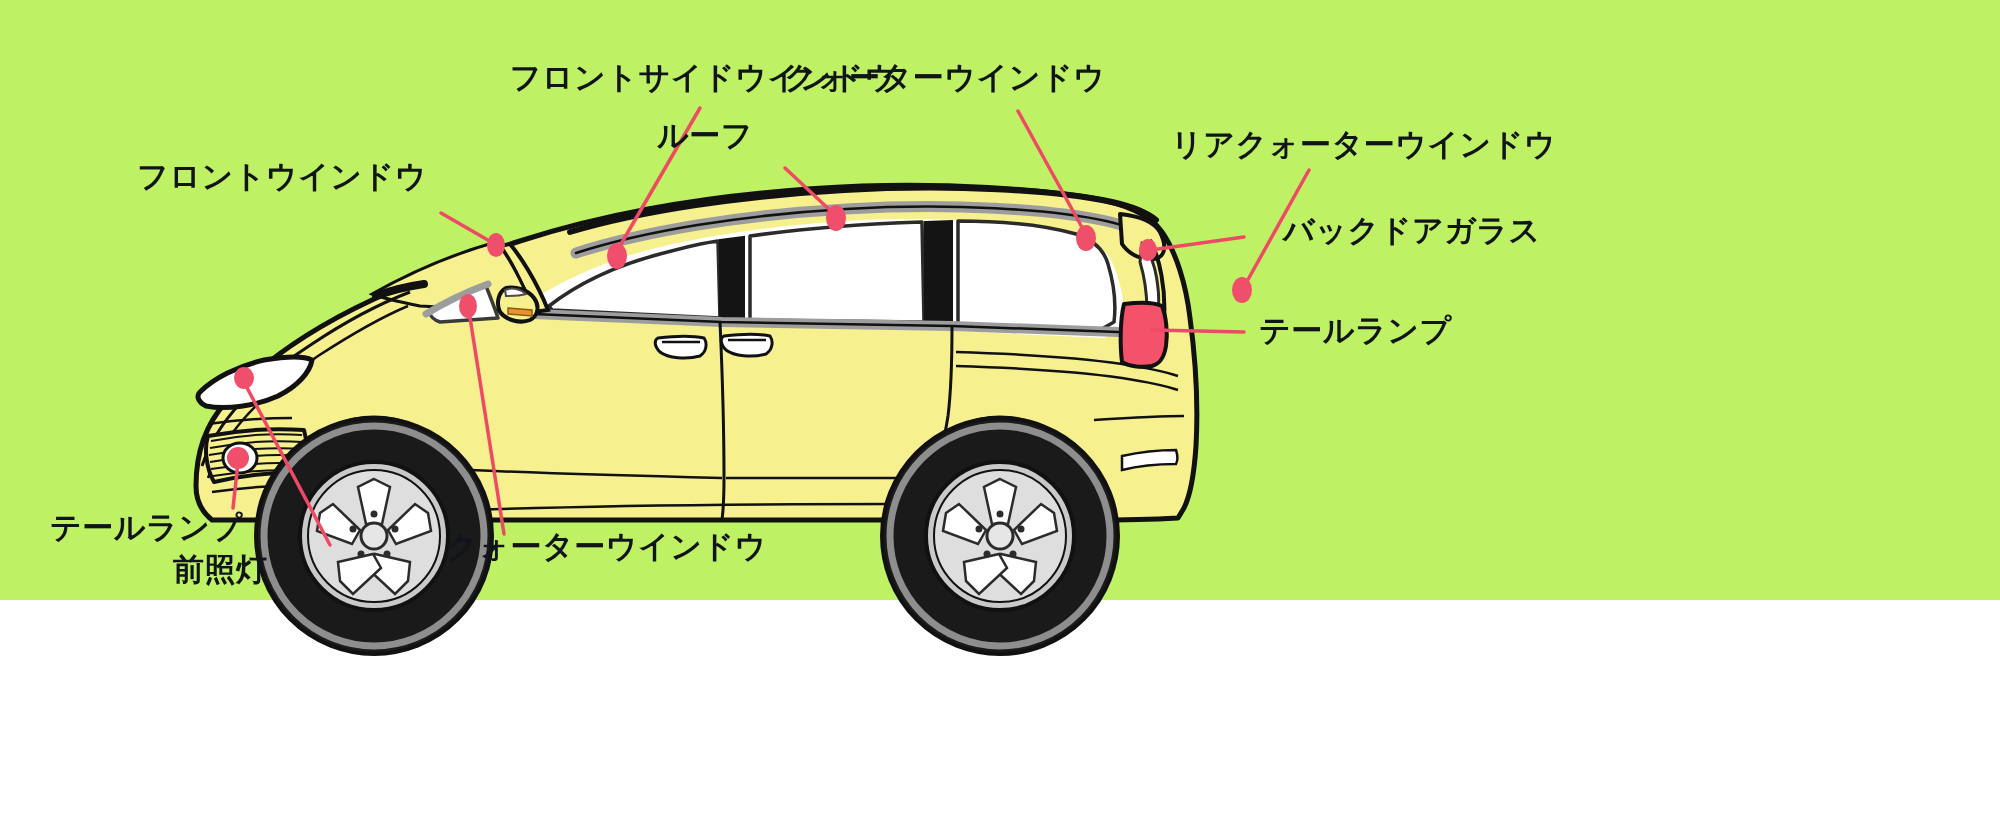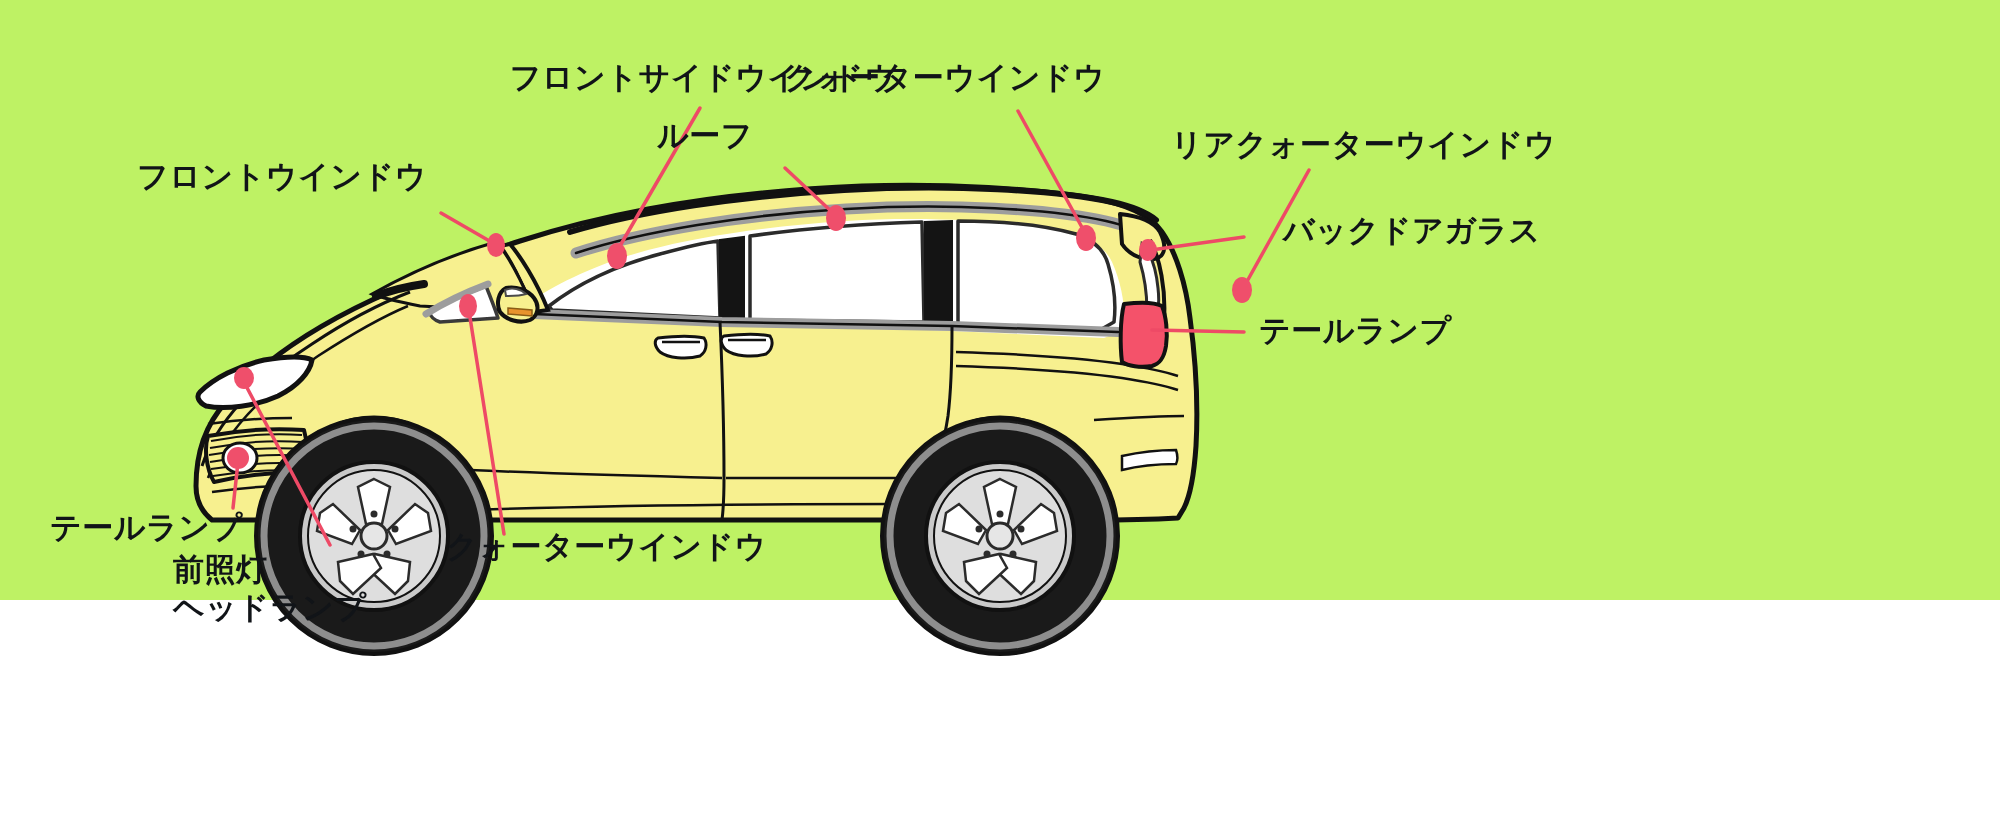--- a/index.html
+++ b/index.html
@@ -280,16 +280,16 @@
 
   <div id="label-layer">
       <div class="label ctr" style="left: 703px; top: 59px;"><div>フロントサイドウインドウ</div></div>
       <div class="label lft" style="left: 657px; top: 117px;"><div>ルーフ</div></div>
       <div class="label ctr" style="left: 945px; top: 59px;"><div>クォーターウインドウ</div></div>
       <div class="label lft" style="left: 1171px; top: 126px;"><div>リアクォーターウインドウ</div></div>
       <div class="label rgt" style="left: 427px; top: 158px;"><div>フロントウインドウ</div></div>
       <div class="label lft" style="left: 1283px; top: 212px; text-align: center;"><div>バックドアガラス</div></div>
       <div class="label lft" style="left: 1259px; top: 312px;"><div>テールランプ</div></div>
       <div class="label lft" style="left: 50px; top: 509px;"><div>テールランプ</div></div>
-      <div class="label lft" style="left: 173px; top: 553px; font-family: Liberation Mono, monospace;"><div>前照灯</div><div>ヘッドランプ</div></div>
+      <div class="label lft" style="left: 173px; top: 553px; font-family: Liberation Mono, monospace;"><div>前照灯</div></div>
       <div class="label lft" style="left: 446px; top: 528px;"><div>クォーターウインドウ</div></div>
     </div>
 </div>
 
 </body></html>

